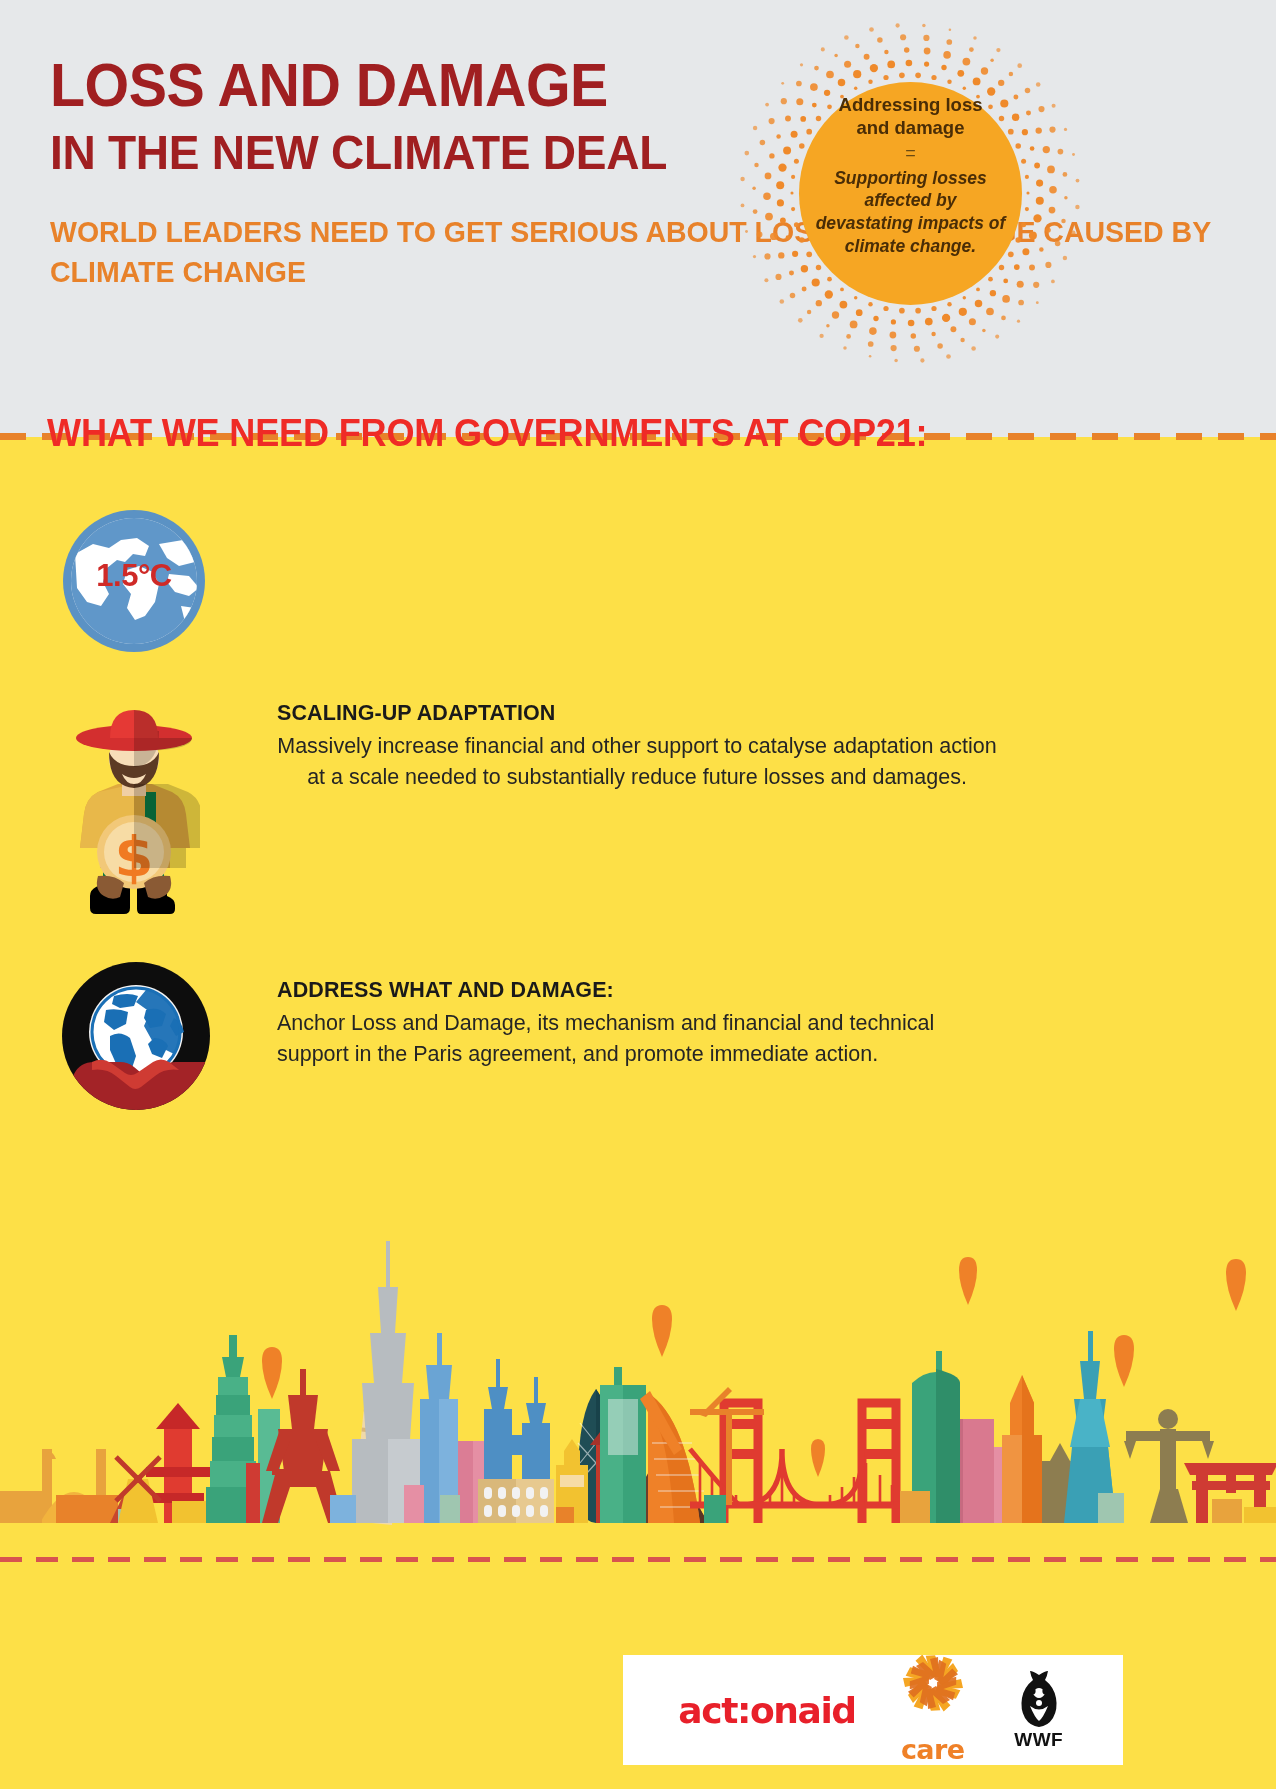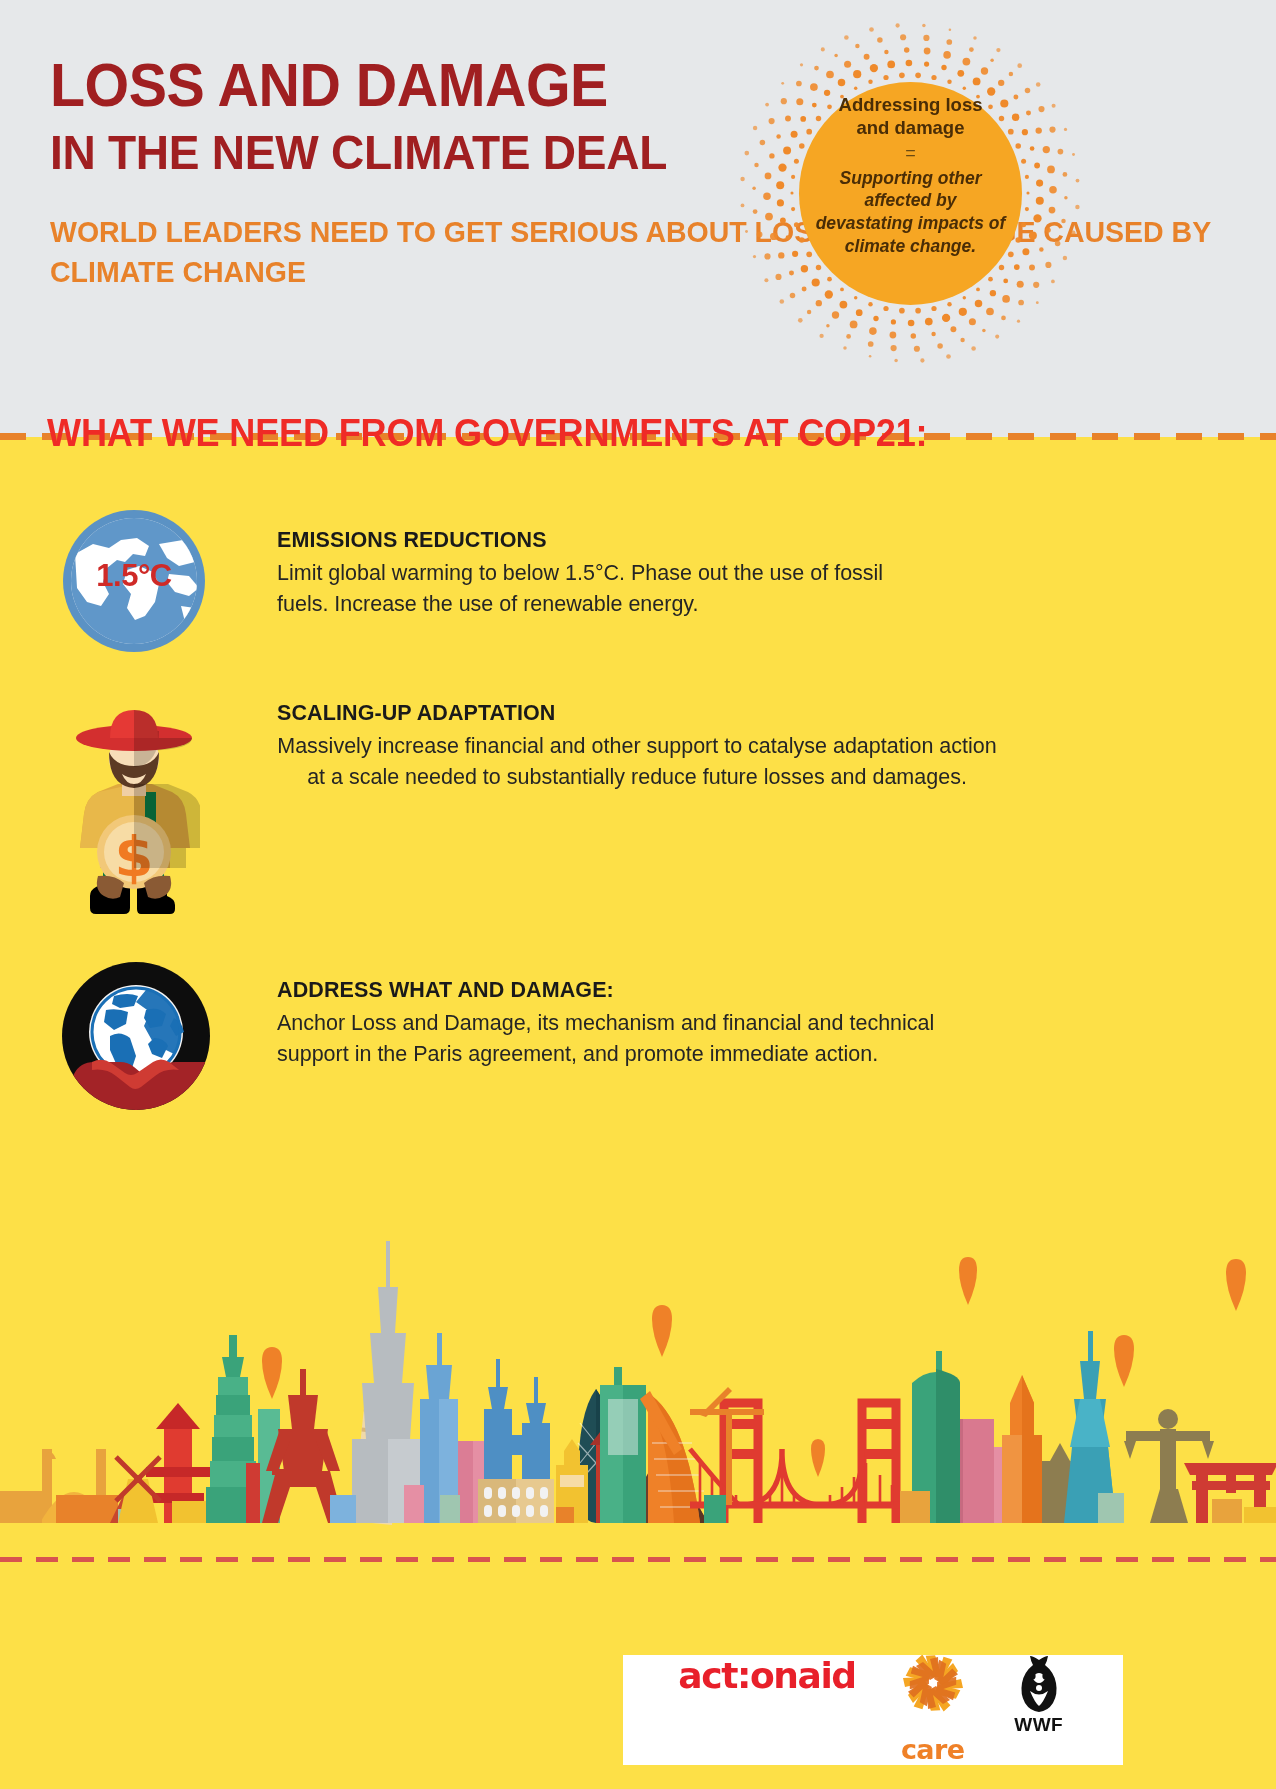--- a/index.html
+++ b/index.html
@@ -92,21 +92,21 @@
 
   
   .skyline { position: absolute; left: 0; bottom: 236px; width: 1276px; height: 330px; }
   .skyline-base {
     position:absolute; left:0; bottom:227px; width:1276px; height:5px;
   }
 
   
   .logobar {
     position: absolute; left: 623px; top: 1655px; width: 500px; height: 110px;
-    background: #ffffff; display:flex; justify-content:center; gap:44px;
+    background: #ffffff; display:flex; align-items:center; justify-content:center; gap:44px;
   }
   .logo-actionaid { font-size: 36px; font-weight: bold; color: #e8202a; letter-spacing: -1.4px; font-family:"DejaVu Sans", sans-serif; }
   .logo-care-wrap { display:flex; flex-direction:column; align-items:center;gap:24px; }
   .logo-care-text { font-size: 27px; font-weight:bold; color:#ef8128; letter-spacing:-0.6px; margin-top:-5px; font-family:"DejaVu Sans", sans-serif; }
   .logo-wwf-wrap { display:flex; flex-direction:column; align-items:center; }
   .logo-wwf-text { font-size: 19px; font-weight:bold; color:#111; letter-spacing:0.5px; margin-top:1px; }
 </style>
 </head>
 <body>
 
@@ -339,21 +339,21 @@
             <circle cx="338.5" cy="142.5" r="1.44" opacity="0.65"></circle>
             <circle cx="342.5" cy="168.6" r="1.90" opacity="0.65"></circle>
             <circle cx="342.4" cy="194.9" r="2.23" opacity="0.65"></circle>
           </g>
       </svg>
       <div class="suncircle"></div>
       <div class="suntext">
         <div class="st-bold">Addressing loss</div>
         <div class="st-bold">and damage</div>
         <div class="st-eq">=</div>
-        <div class="st-it">Supporting other</div>
+        <div class="st-it">Supporting losses</div>
         <div class="st-it">affected by</div>
         <div class="st-it">devastating impacts of</div>
         <div class="st-it">climate change.</div>
       </div>
     </div>
   </div>
 
   <svg class="dash-divider" viewBox="0 0 1276 7" preserveAspectRatio="none">
     <line x1="0" y1="3.5" x2="1276" y2="3.5" stroke="#e8822a" stroke-width="7" stroke-dasharray="26 16"></line>
   </svg>
@@ -374,24 +374,20 @@
           <path fill="#ffffff" d="M64 60 L76 56 L90 62 L96 74 L92 92 L82 106 L72 110 L64 98 L68 84 L60 74 Z"></path>
           <path fill="#ffffff" d="M96 34 L120 30 L136 40 L132 52 L116 56 L104 48 Z"></path>
           <path fill="#ffffff" d="M106 64 L126 66 L136 78 L126 86 L112 82 L104 72 Z"></path>
           <path fill="#ffffff" d="M118 96 L132 98 L134 110 L122 112 Z"></path>
         </g>
       </svg>
       <div class="temp">1.5°C</div>
     </div>
   </div>
 
-  <div class="item" style="left:277px; top:528px;">
-    <div class="item-title">EMISSIONS REDUCTIONS</div>
-    <div class="item-body" style="max-width:660px;">Limit global warming to below 1.5°C. Phase out the use of fossil fuels. Increase the use of renewable energy.</div>
-  </div>
 
   <div class="icon-box" style="left:68px; top:700px;">
     <svg class="farmer" viewBox="0 0 132 230" width="132" height="230">
 
       <rect x="35" y="140" width="26" height="62" fill="#0b7a43"></rect>
       <rect x="70" y="140" width="26" height="62" fill="#0b7a43"></rect>
 
       <path d="M32 178 h30 v30 q0 6 -6 6 h-28 q-6 0 -6 -6 v-12 q0 -6 6 -9 l4 -2 z" fill="#000"></path>
       <path d="M69 178 h30 v18 q8 3 8 9 v4 q0 5 -5 5 h-29 q-4 0 -4 -5 z" fill="#000"></path>
 

